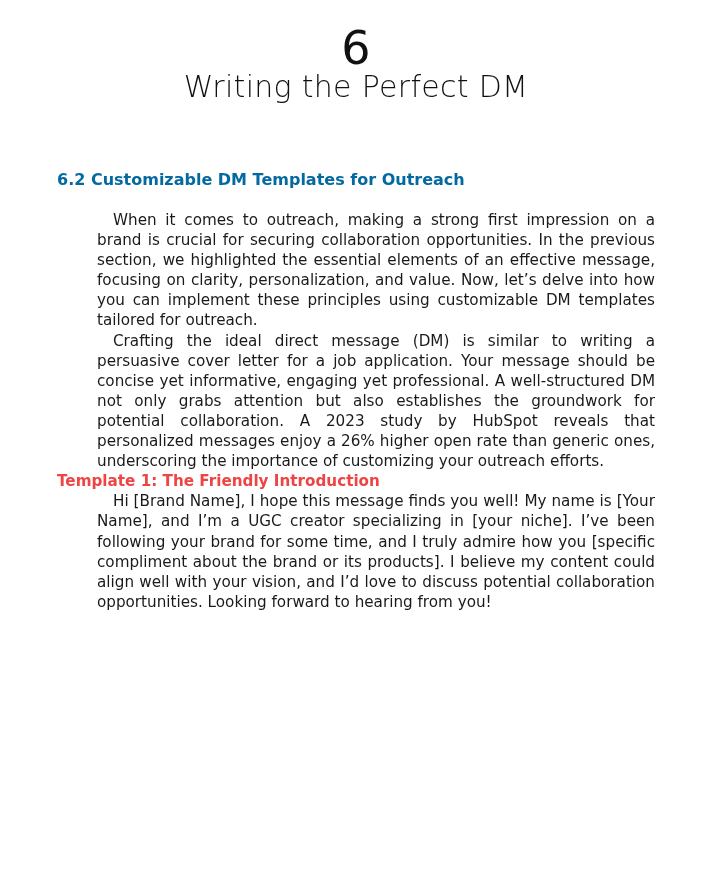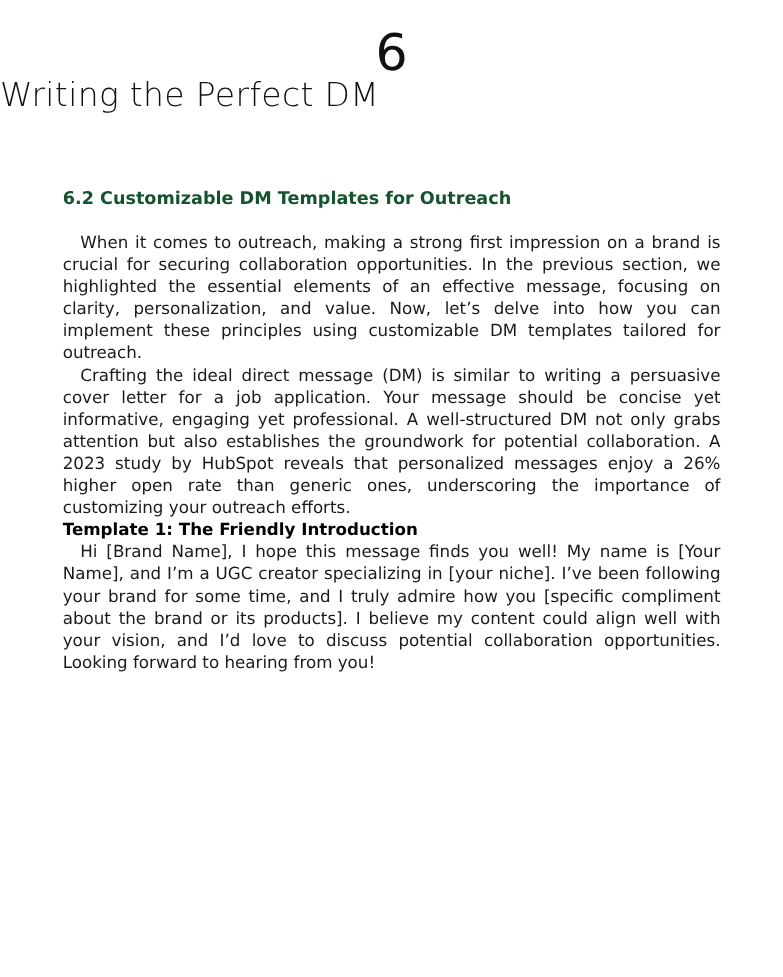--- a/index.html
+++ b/index.html
@@ -25,62 +25,63 @@
     font-size: 46px;
     line-height: 52px;
     font-weight: normal;
     color: #111;
   }
   .chapter-title {
     position: absolute;
     top: 68px;
     left: 0;
     width: 712px;
-    text-align: left;
+    text-align: center;
     font-family: "DejaVu Sans", sans-serif;
     font-size: 30px;
     line-height: 38px;
     font-weight: 300;
     letter-spacing: 0.3px;
     color: #111;
   }
   .section-heading {
     position: absolute;
     top: 170px;
     left: 57px;
     font-family: "DejaVu Sans", sans-serif;
     font-size: 16px;
     line-height: 20px;
     font-weight: bold;
-    color: #14532d;
+    color: #0369a1;
     text-align: center;
   }
   .content {
     position: absolute;
     top: 210px;
     left: 57px;
     width: 598px;
     font-family: "DejaVu Sans", sans-serif;
     font-size: 15.2px;
     line-height: 20.1px;
     color: #1a1a1a;
   }
   .content p {
     margin: 0;
     text-align: justify;
     text-indent: 16px;
   }
   .content p.last-left {
     text-align-last: left;
+    margin-left: 40px;
   }
   .content .template-heading {
     margin: 0;
     font-weight: bold;
     text-indent: 0;
-    color: #000000;
+    color: #ef4444;
   }
 </style>
 </head>
 <body>
 
 <div class="chapter-number">6</div>
 <div class="chapter-title">Writing the Perfect DM</div>
 
 <div class="section-heading">6.2 Customizable DM Templates for Outreach</div>
 

